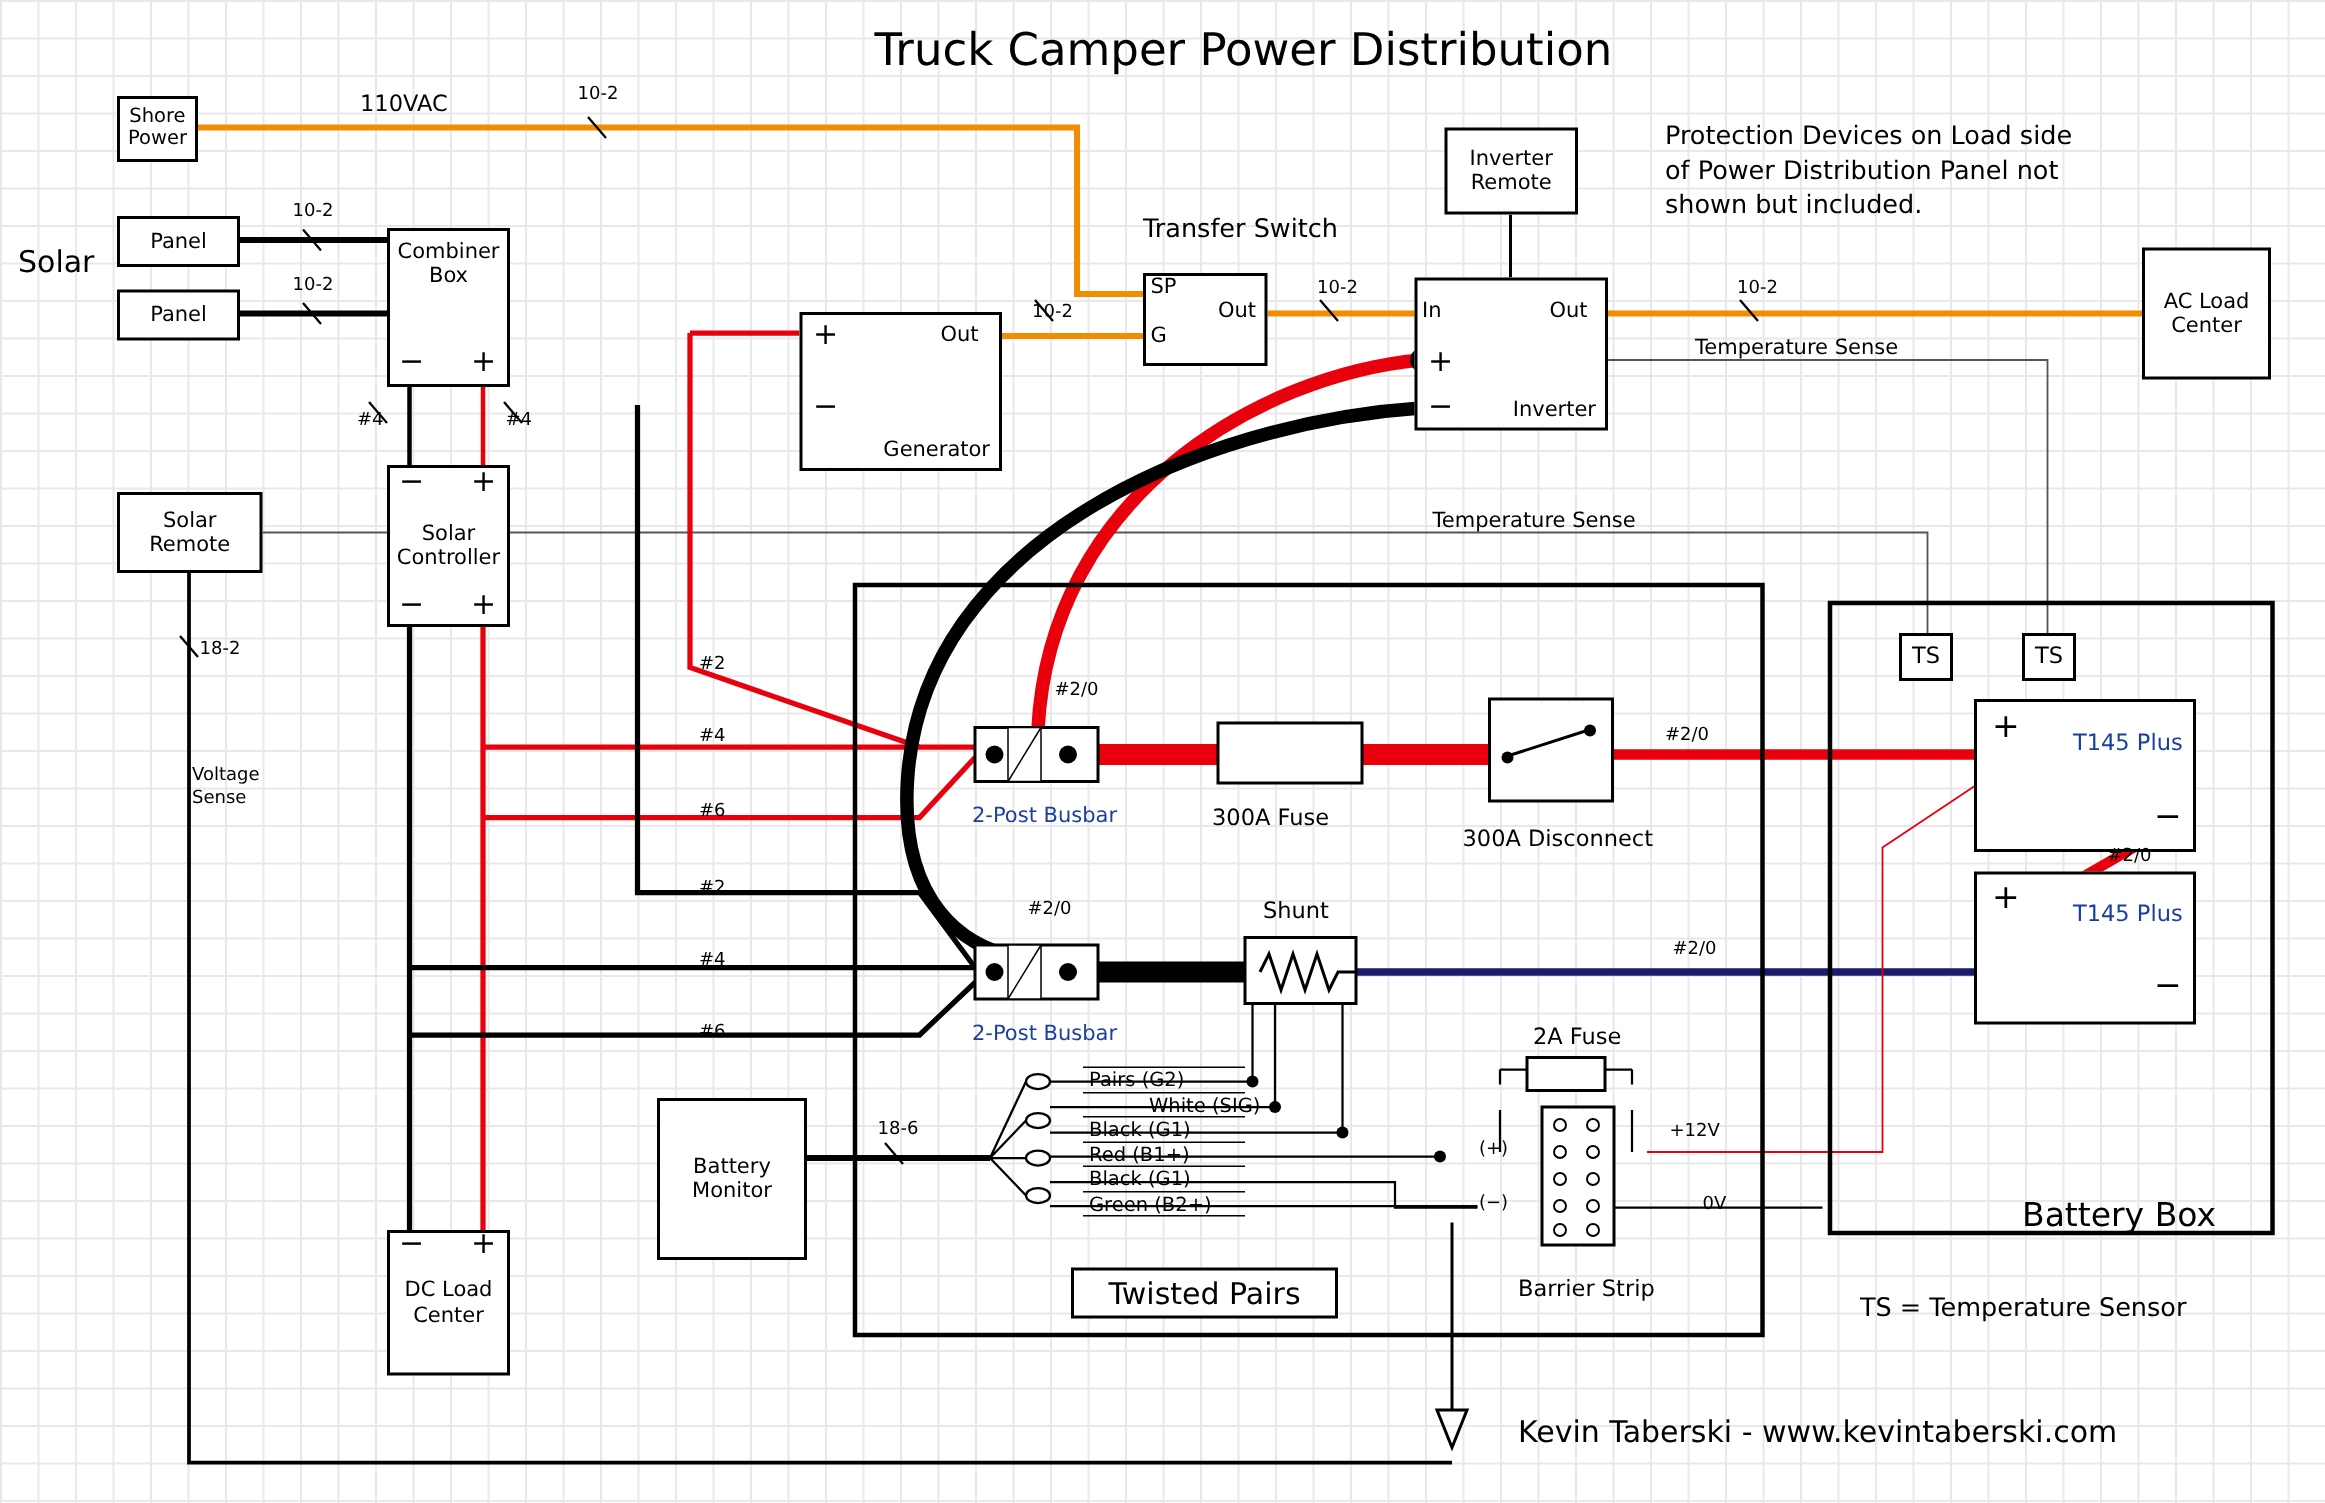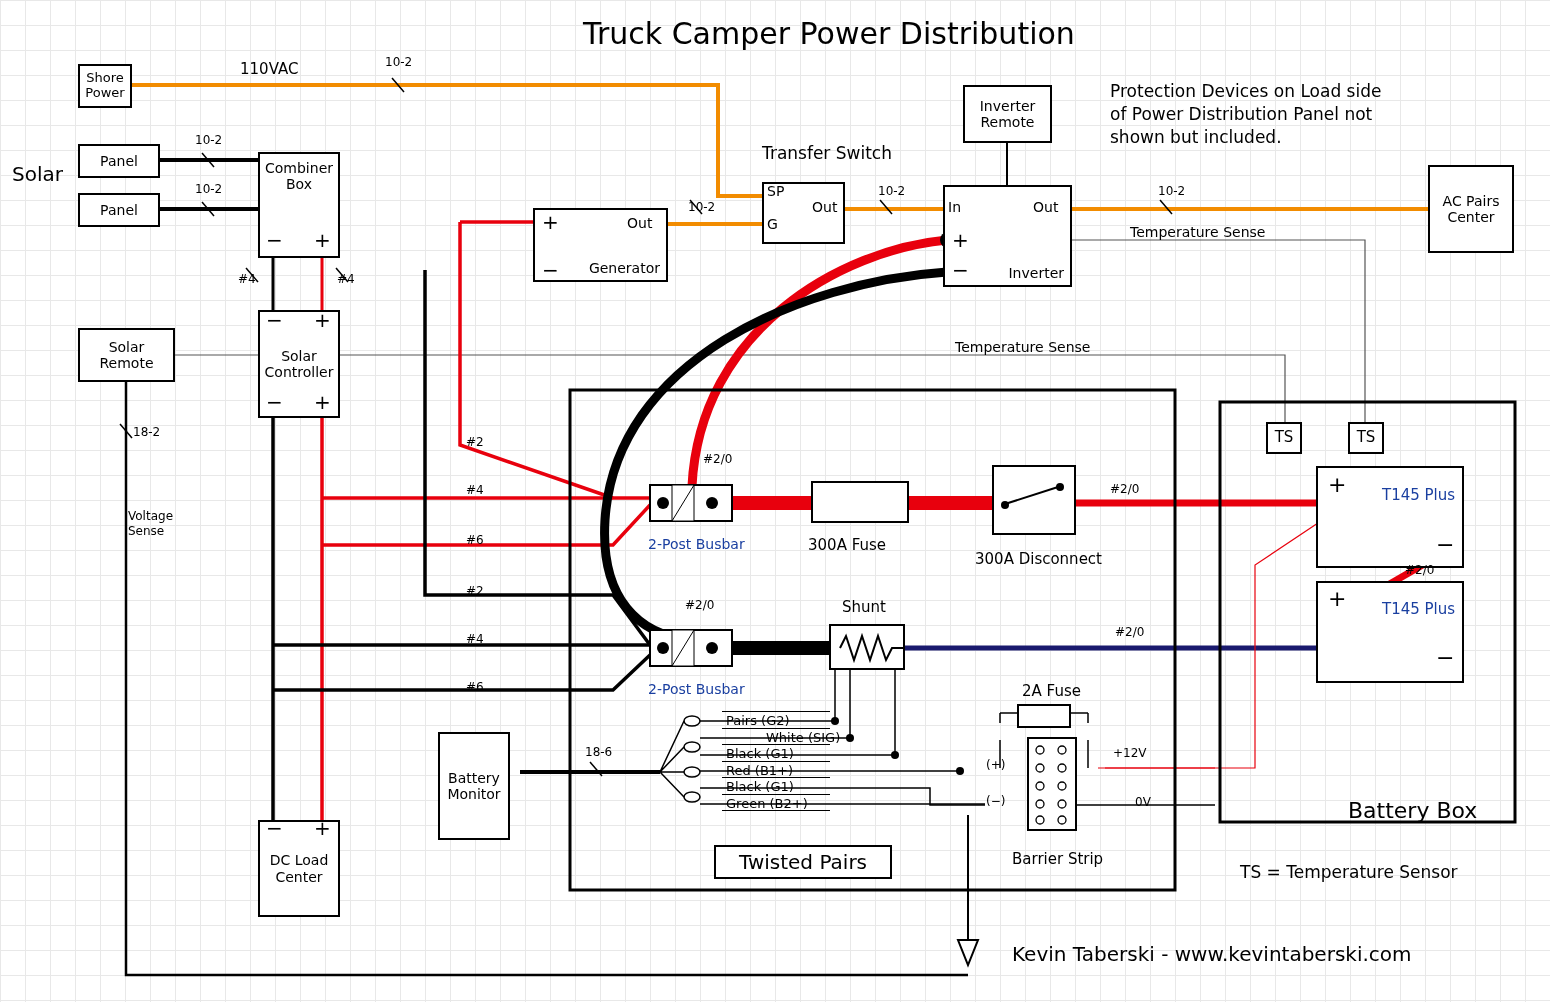--- a/index.html
+++ b/index.html
@@ -245,49 +245,49 @@
   <div class="box" style="left:78px; top:328px; width:97px; height:54px; white-space:pre;">Solar
 Remote</div>
 
   <div class="box" style="left:258px; top:310px; width:82px; height:108px; white-space:pre;">Solar
 Controller</div>
   <div class="lbl big" style="left:266px; top:308px;">−</div>
   <div class="lbl big" style="left:314px; top:308px;">+</div>
   <div class="lbl big" style="left:266px; top:390px;">−</div>
   <div class="lbl big" style="left:314px; top:390px;">+</div>
 
-  <div class="box" style="left:533px; top:208px; width:135px; height:74px; align-items:flex-end; justify-content:flex-end; padding:0 6px 4px 0;">Generator</div>
+  <div class="box" style="left:533px; top:208px; width:135px; height:106px; align-items:flex-end; justify-content:flex-end; padding:0 6px 4px 0;">Generator</div>
   <div class="lbl big" style="left:542px; top:210px;">+</div>
   <div class="lbl big" style="left:542px; top:258px;">−</div>
   <div class="lbl" style="left:627px; top:215px;">Out</div>
 
   <div class="lbl med" style="left:762px; top:143px;">Transfer Switch</div>
   <div class="box" style="left:762px; top:182px; width:83px; height:62px;"></div>
   <div class="lbl" style="left:767px; top:183px;">SP</div>
   <div class="lbl" style="left:767px; top:216px;">G</div>
   <div class="lbl" style="left:812px; top:199px;">Out</div>
 
   <div class="box" style="left:963px; top:85px; width:89px; height:58px; white-space:pre;">Inverter
 Remote</div>
 
   <div class="box" style="left:943px; top:185px; width:129px; height:102px; align-items:flex-end; justify-content:flex-end; padding:0 6px 4px 0;">Inverter</div>
   <div class="lbl" style="left:948px; top:199px;">In</div>
   <div class="lbl" style="left:1033px; top:199px;">Out</div>
   <div class="lbl big" style="left:952px; top:228px;">+</div>
   <div class="lbl big" style="left:952px; top:258px;">−</div>
 
-  <div class="box" style="left:1428px; top:165px; width:86px; height:88px; white-space:pre;">AC Pairs
+  <div class="box" style="left:1428px; top:165px; width:86px; height:88px; white-space:pre;">AC Load
 Center</div>
 
   <div class="box" style="left:258px; top:820px; width:82px; height:97px; white-space:pre; justify-content:center;">DC Load
 Center</div>
   <div class="lbl big" style="left:266px; top:816px;">−</div>
   <div class="lbl big" style="left:314px; top:816px;">+</div>
 
-  <div class="box" style="left:438px; top:732px; width:72px; height:108px; white-space:pre;">Battery
+  <div class="box" style="left:438px; top:732px; width:100px; height:108px; white-space:pre;">Battery
 Monitor</div>
 
   <div class="lbl blue" style="left:648px; top:536px;">2-Post Busbar</div>
   <div class="lbl blue" style="left:648px; top:681px;">2-Post Busbar</div>
   <div class="lbl" style="left:808px; top:536px; font-size:15px;">300A Fuse</div>
   <div class="lbl" style="left:975px; top:550px; font-size:15px;">300A Disconnect</div>
   <div class="lbl" style="left:842px; top:598px; font-size:15px;">Shunt</div>
   <div class="lbl" style="left:1022px; top:682px; font-size:15px;">2A Fuse</div>
   <div class="lbl" style="left:1012px; top:850px; font-size:15px;">Barrier Strip</div>
 

